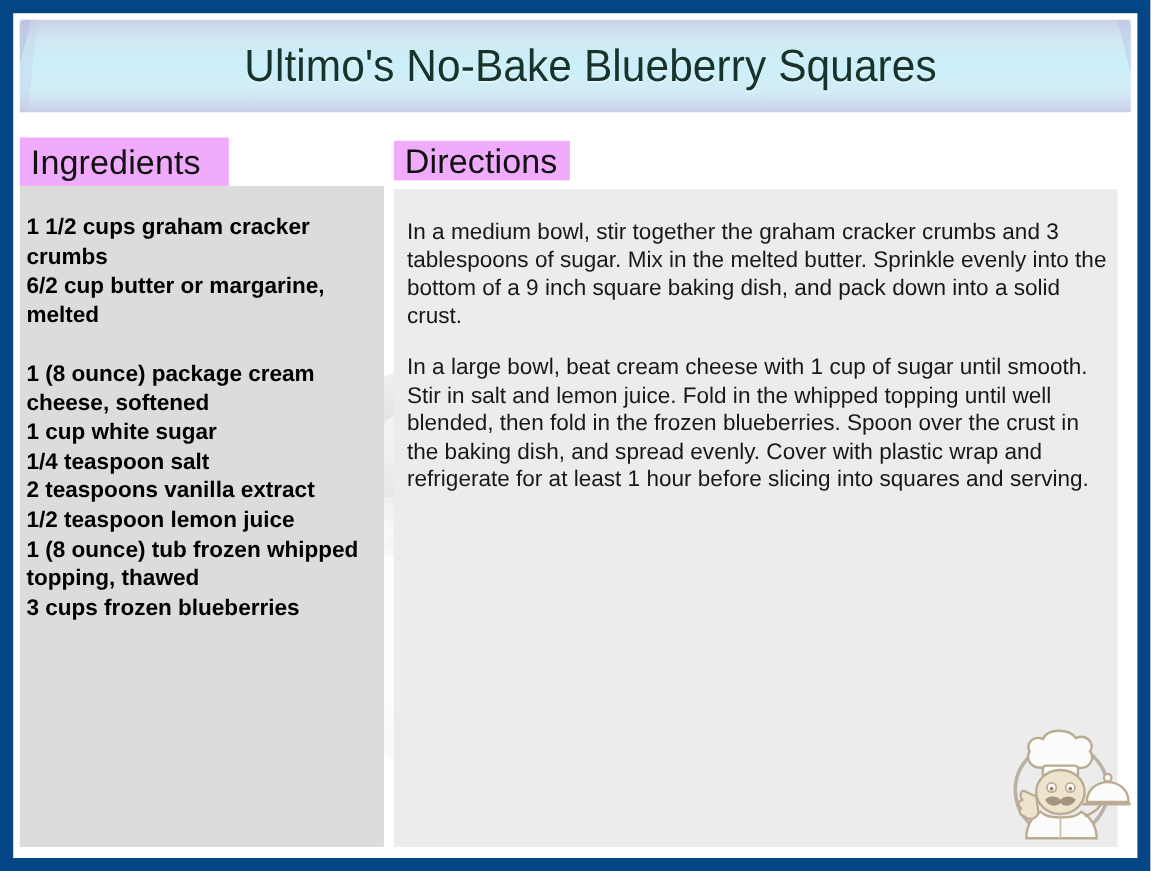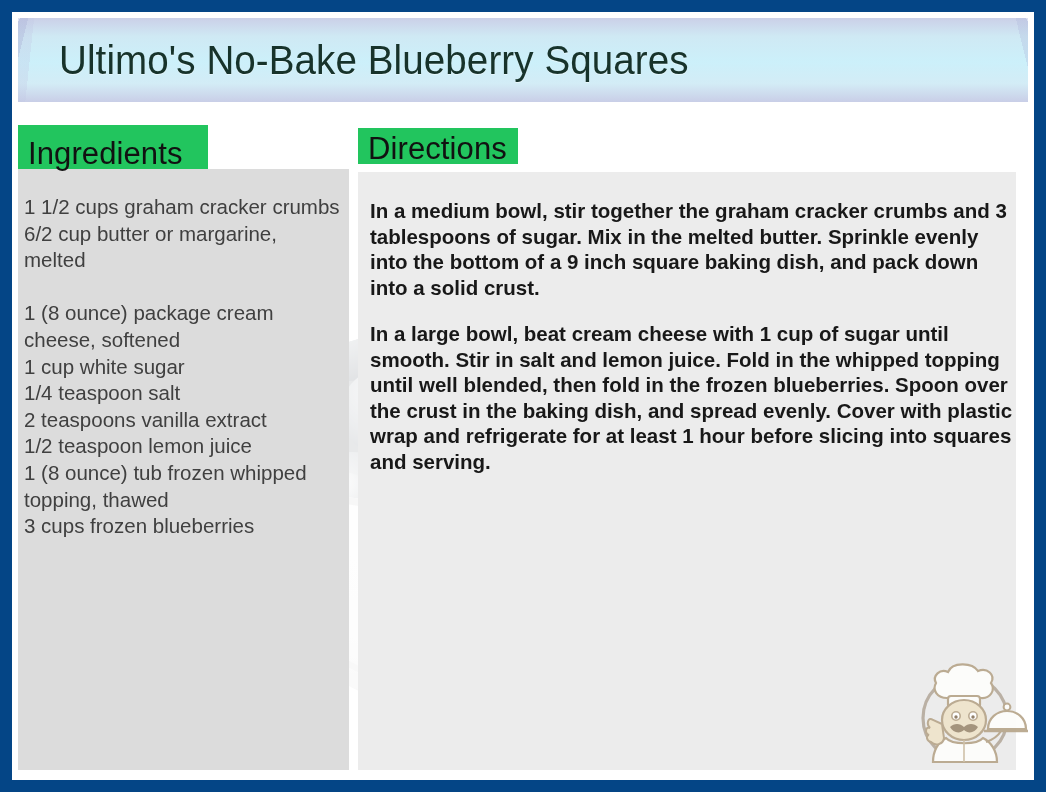--- a/index.html
+++ b/index.html
@@ -34,21 +34,21 @@
     height: 84px;
     background:
       linear-gradient(118deg, rgba(255,255,255,0.50) 0 2px, rgba(0,0,0,0) 2px 46px),
       linear-gradient(-118deg, rgba(255,255,255,0.45) 0 2px, rgba(0,0,0,0) 2px 52px),
       linear-gradient(104deg, rgba(173,180,216,0.40) 0 10px, rgba(0,0,0,0) 10px 78px),
       linear-gradient(-104deg, rgba(176,185,220,0.33) 0 12px, rgba(0,0,0,0) 12px 88px),
       linear-gradient(96deg, rgba(193,199,228,0.30) 0 16px, rgba(0,0,0,0) 16px 120px),
       linear-gradient(180deg, #cbd0e8 0%, #cfe9f4 22%, #ccf0fa 52%, #d3ecf6 78%, #c9cee7 100%);
     display: flex;
     align-items: center;
-    justify-content: flex-start;
+    justify-content: center;
     overflow: hidden;
   }
   #banner-title {
     color: #17332b;
     font-size: 41px;
     line-height: 1;
     letter-spacing: 0.1px;
     padding-right: 14px;
     white-space: nowrap;
     transform: scaleX(0.94);
@@ -63,23 +63,23 @@
     top: 195px;
     width: 700px;
     height: 585px;
     opacity: 0.40;
     pointer-events: none;
   }
 
   
   .panel-tab {
     position: absolute;
-    background: #22c55e;
+    background: #f0abfc;
     display: flex;
-    align-items: flex-end;
+    align-items: center;
     box-sizing: border-box;
   }
   .panel-tab span {
     font-size: 31px;
     color: #111111;
     line-height: 1;
     letter-spacing: 0.1px;
   }
   .panel-body {
     position: absolute;
@@ -101,21 +101,22 @@
     height: 601px;
     background: #dcdcdc;
   }
   #ing-list {
     position: absolute;
     left: 12px;
     top: 182px;
     width: 320px;
     font-size: 20.5px;
     line-height: 26.6px;
-    color: #404040;
+    color: #000000;
+    font-weight: bold;
   }
   #ing-list .grp + .grp { margin-top: 26.6px; }
   #ing-list .row { white-space: normal; }
 
   
   #dir-tab {
     left: 346px;
     top: 116px;
     width: 160px;
     height: 36px;
@@ -129,21 +130,20 @@
     background: #ececec;
   }
   #dir-text {
     position: absolute;
     left: 358px;
     top: 186px;
     width: 645px;
     font-size: 20.5px;
     line-height: 25.5px;
     color: #181818;
-    font-weight: bold;
   }
   #dir-text p { margin: 0; }
   #dir-text p + p { margin-top: 21px; }
 
   
   #chef-logo {
     position: absolute;
     right: 6px;
     bottom: 4px;
     width: 126px;

